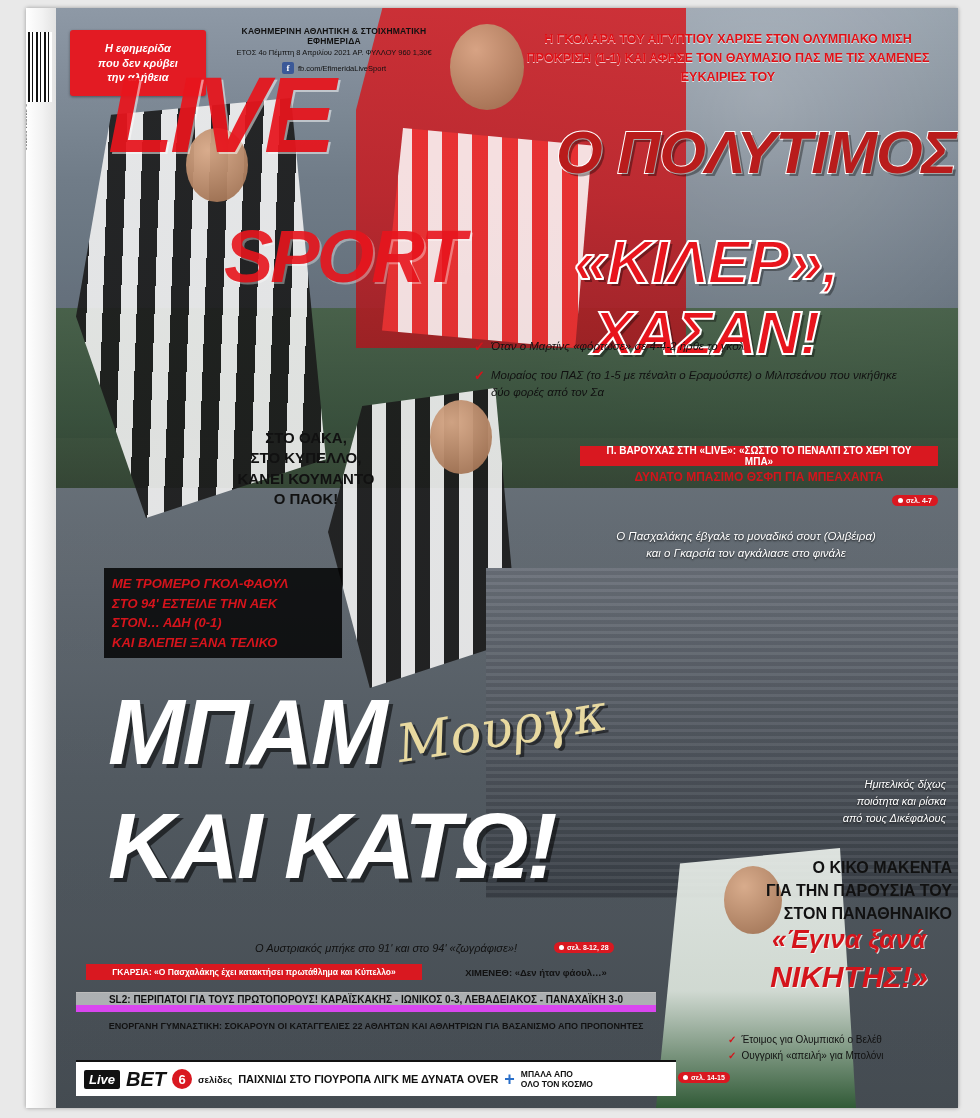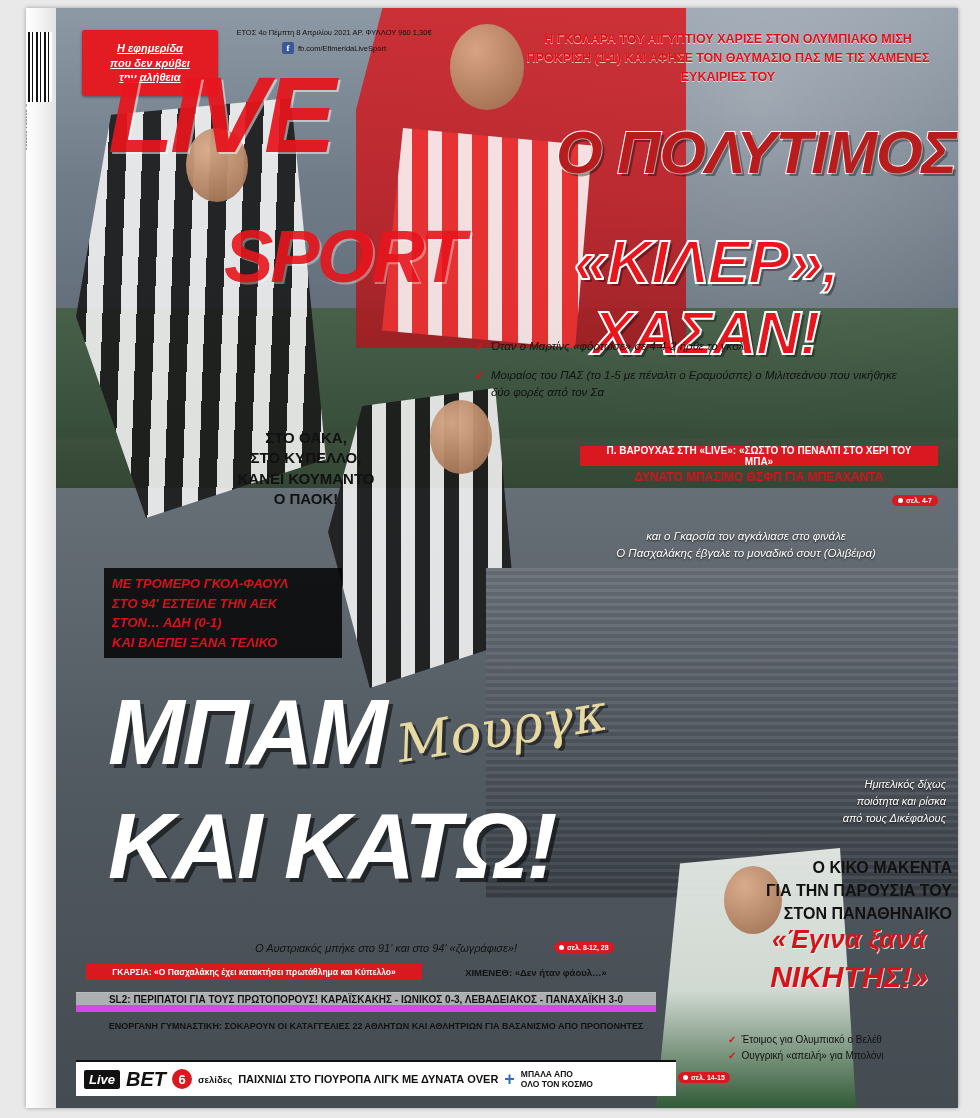--- a/index.html
+++ b/index.html
@@ -110,30 +110,29 @@
     opacity: .9;
     clip-path: polygon(12% 6%, 92% 0, 100% 100%, 0 100%);
   }
   .faces { position:absolute; border-radius:50%; background:radial-gradient(circle at 35% 30%, #d8a988, #9a6b4c); opacity:.95;}
 
   
   .masthead {
     position: absolute; left: 0; top: 0; width: 100%; height: 108px;
   }
   .ear-left {
-    position: absolute; left: 26px; top: 22px;
+    position: absolute; left: 14px; top: 22px;
     width: 136px; height: 66px;
     background: #e31b23;
     color: #fff;
     border-radius: 3px;
     display: flex; flex-direction: column; align-items: center; justify-content: center;
     font-size: 11px; font-weight: bold; line-height: 1.35; text-align: center;
     font-style: italic;
     box-shadow: 0 1px 3px rgba(0,0,0,.4);
-    text-decoration: underline;
   }
   .ear-left span { display:block; }
   .center-info {
     position: absolute; left: 168px; top: 18px; width: 220px;
     text-align: center; color: #111;
   }
   .center-info .line1 { font-size: 8.5px; font-weight: bold; letter-spacing:.2px;}
   .center-info .line2 { font-size: 7.5px; margin-top: 2px; }
   .fbrow {
     display:flex; align-items:center; justify-content:center; gap:4px; margin-top:5px;
@@ -368,20 +367,21 @@
       <div class="faces" style="left:374px;top:392px;width:62px;height:74px;"></div>
       <div class="faces" style="left:668px;top:858px;width:58px;height:68px;"></div>
 
       <div class="masthead">
         <div class="ear-left">
           <span>Η εφημερίδα</span>
           <span>που δεν κρύβει</span>
           <span>την αλήθεια</span>
         </div>
         <div class="center-info">
+          <div class="line1">ΚΑΘΗΜΕΡΙΝΗ ΑΘΛΗΤΙΚΗ &amp; ΣΤΟΙΧΗΜΑΤΙΚΗ ΕΦΗΜΕΡΙΔΑ</div>
           <div class="line2">ΕΤΟΣ 4ο  Πέμπτη 8 Απριλίου 2021  ΑΡ. ΦΥΛΛΟΥ 960  1,30€</div>
           <div class="fbrow">
             <span class="fb-badge">f</span>
             <span class="fb-text">fb.com/EfimeridaLiveSport</span>
           </div>
         </div>
         <div class="logo">LIVE</div>
         <div class="logo2">SPORT</div>
         <div class="top-red-text">Η ΓΚΟΛΑΡΑ ΤΟΥ ΑΙΓΥΠΤΙΟΥ ΧΑΡΙΣΕ ΣΤΟΝ ΟΛΥΜΠΙΑΚΟ ΜΙΣΗ ΠΡΟΚΡΙΣΗ (1-1) ΚΑΙ ΑΦΗΣΕ ΤΟΝ ΘΑΥΜΑΣΙΟ ΠΑΣ ΜΕ ΤΙΣ ΧΑΜΕΝΕΣ ΕΥΚΑΙΡΙΕΣ ΤΟΥ</div>
       </div>
@@ -415,22 +415,22 @@
       </div>
 
       <div class="box-aek">
         <div>ΜΕ ΤΡΟΜΕΡΟ ΓΚΟΛ-ΦΑΟΥΛ</div>
         <div>ΣΤΟ 94' ΕΣΤΕΙΛΕ ΤΗΝ ΑΕΚ</div>
         <div>ΣΤΟΝ… ΑΔΗ (0-1)</div>
         <div>ΚΑΙ ΒΛΕΠΕΙ ΞΑΝΑ ΤΕΛΙΚΟ</div>
       </div>
 
       <div class="caption-mid">
+        <div>Ο Πασχαλάκης έβγαλε το μοναδικό σουτ (Ολιβέιρα)</div>
         <div>και ο Γκαρσία τον αγκάλιασε στο φινάλε</div>
-        <div>Ο Πασχαλάκης έβγαλε το μοναδικό σουτ (Ολιβέιρα)</div>
       </div>
 
       <div class="bam">ΜΠΑΜ</div>
       <div class="mourgk">Μουργκ</div>
       <div class="kato">ΚΑΙ ΚΑΤΩ!</div>
 
       <div class="cap-right">
         <div>Ημιτελικός δίχως</div>
         <div>ποιότητα και ρίσκα</div>
         <div>από τους Δικέφαλους</div>

